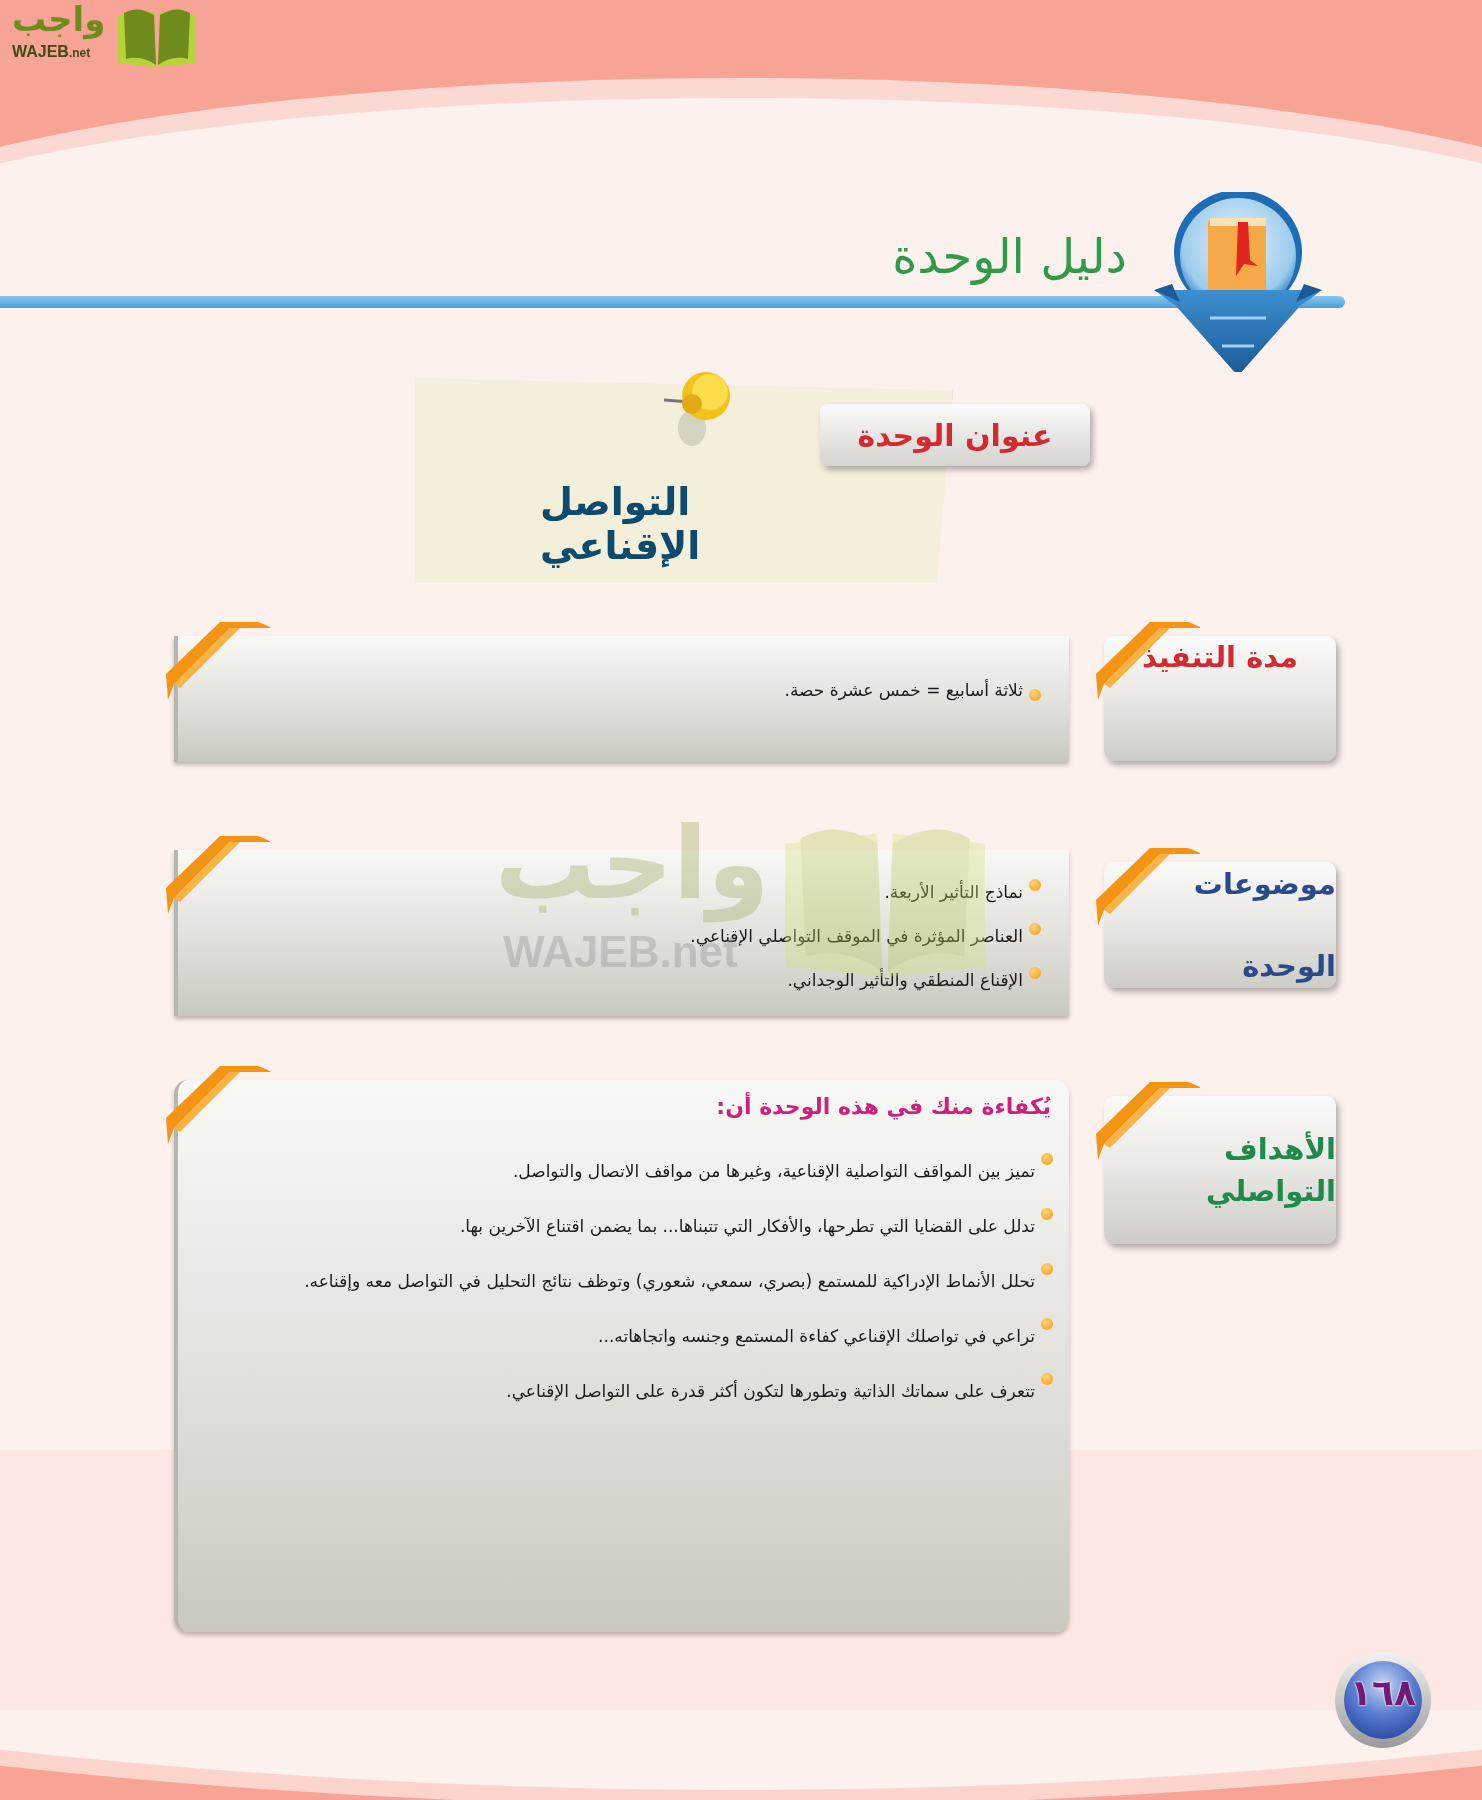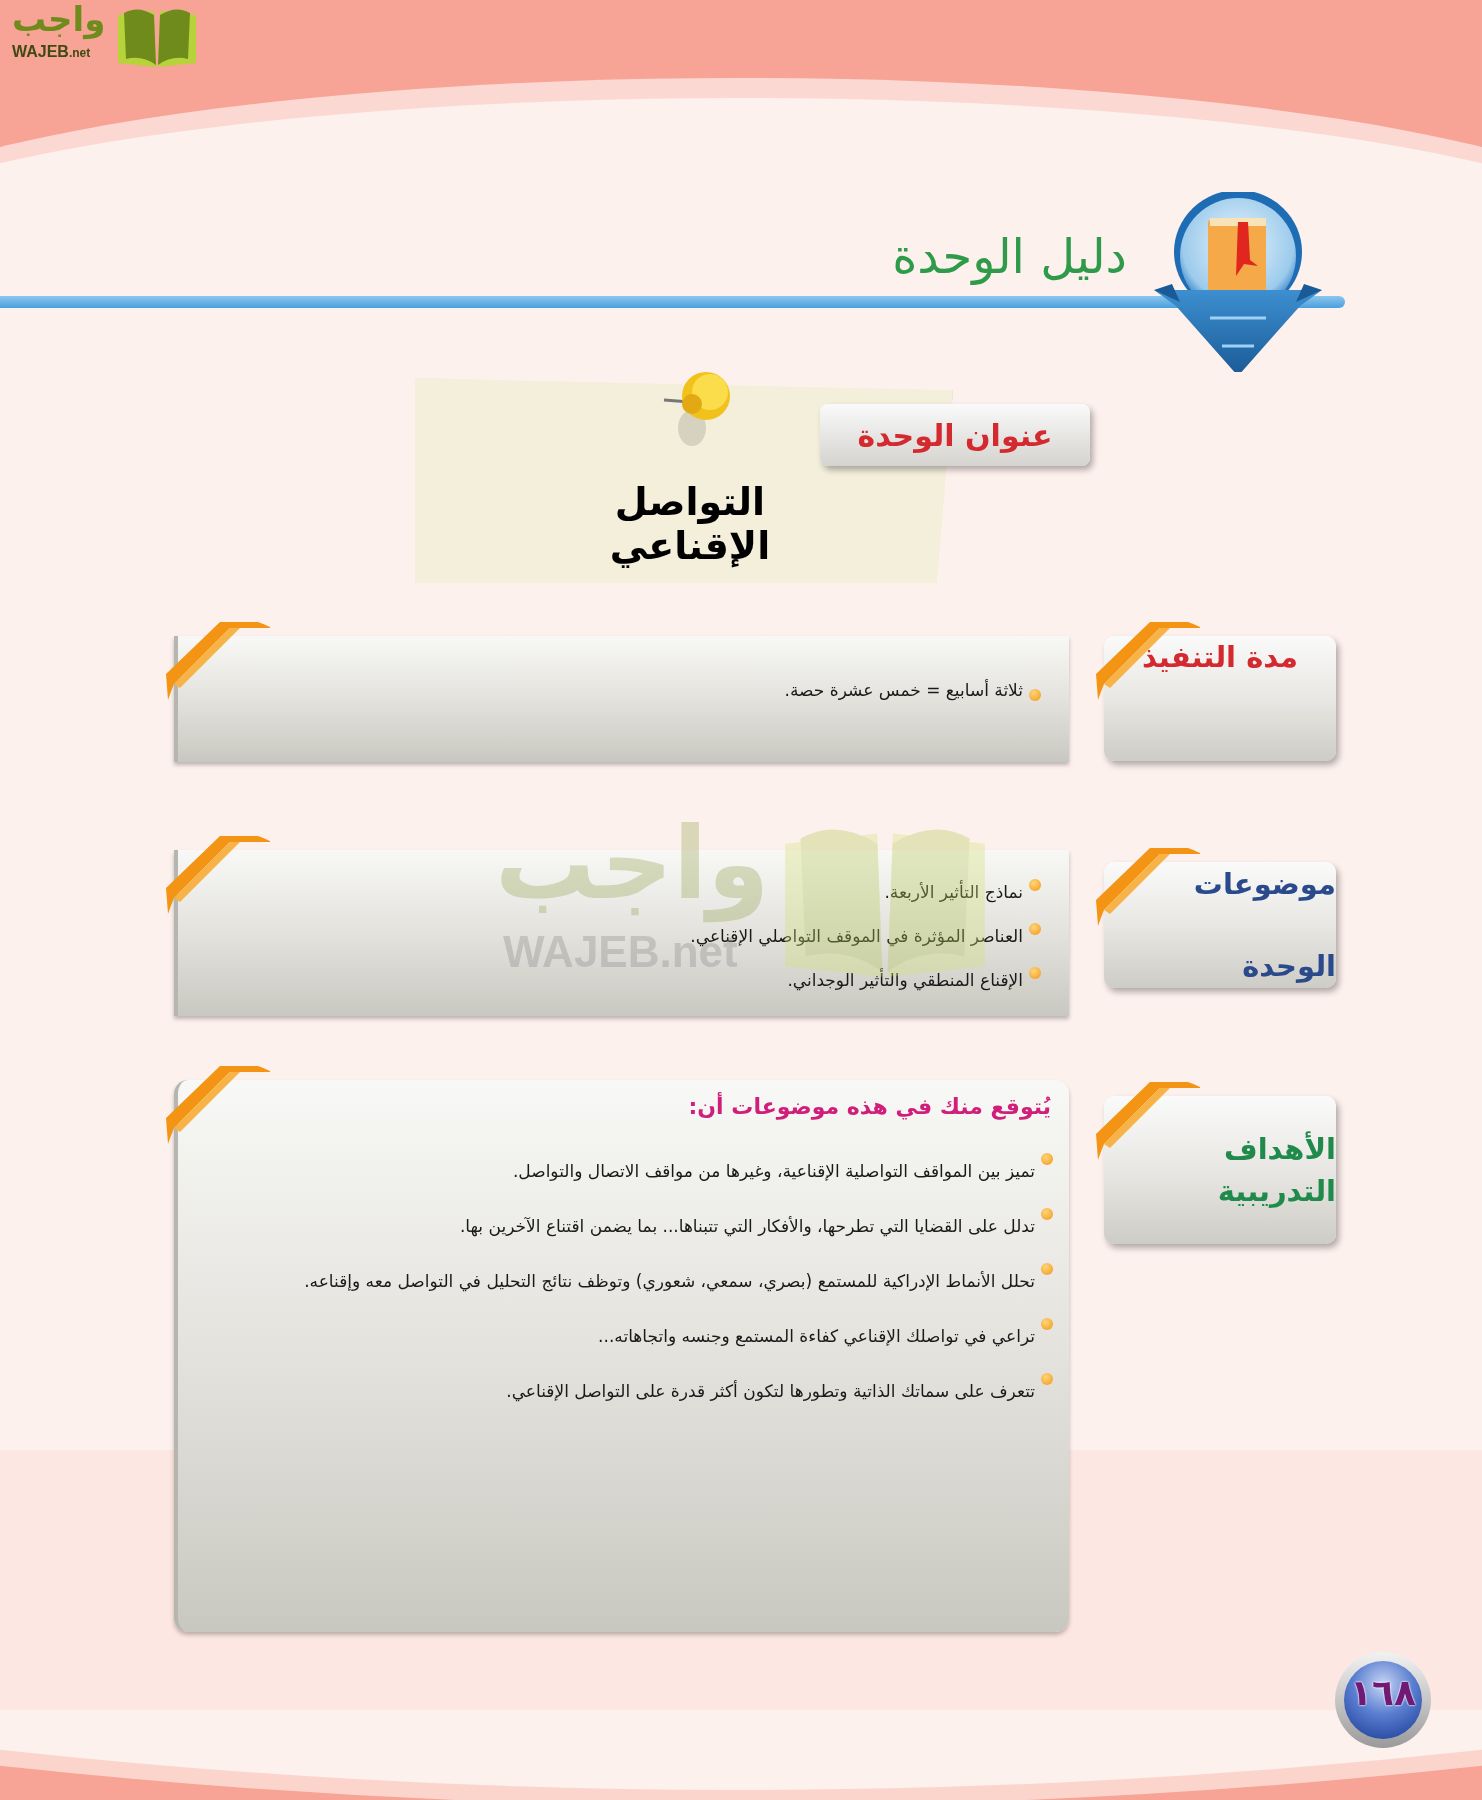--- a/index.html
+++ b/index.html
@@ -54,22 +54,22 @@
   }
   .note-pin { position: absolute; left: 662px; top: 368px; width: 80px; height: 80px; }
   .unit-title-badge {
     position: absolute; left: 820px; top: 404px; width: 270px; height: 62px;
     background: linear-gradient(#fafafa, #d4d3cf); border-radius: 8px;
     box-shadow: 3px 4px 6px rgba(0,0,0,0.3);
     display: flex; align-items: center; justify-content: center;
     font-size: 30px; font-weight: bold; color: #d42a2f;
   }
   .unit-title {
-    position: absolute; left: 540px; top: 480px; width: 300px; text-align: center;
-    font-size: 38px; font-weight: bold; color: #000000;
+    position: absolute; left: 540px; top: 480px; width: 300px; text-align: left;
+    font-size: 38px; font-weight: bold; color: #0c4a6e;
   }
 
   
   .label-card {
     position: absolute; width: 232px;
     background: linear-gradient(#fafafa 0%, #e8e7e3 50%, #cdccc6 100%);
     border-radius: 10px; box-shadow: 3px 4px 6px rgba(0,0,0,0.3);
     display: flex; align-items: flex-start; justify-content: center; text-align: center;
     font-weight: bold; font-size: 29px; line-height: 1.45;
   }
@@ -212,36 +212,36 @@
   <span class="wm-en">WAJEB.net</span>
   <svg class="wm-book" viewBox="0 0 82 60">
     <path d="M2 8 L38 4 L40 60 L2 56 Z" fill="#d3e27a"></path>
     <path d="M80 8 L44 4 L42 60 L80 56 Z" fill="#d3e27a"></path>
     <path d="M8 6 Q22 -2 38 8 L40 58 Q26 48 10 52 Z" fill="#b7c95a"></path>
     <path d="M74 6 Q60 -2 44 8 L42 58 Q56 48 72 52 Z" fill="#b7c95a"></path>
   </svg>
 </div>
 
 <div class="content-panel rounded" style="top:1080px; height:552px;">
-  <div class="goals-intro">يُتوقع منك في هذه موضوعات أن:</div>
+  <div class="goals-intro">يُكفاءة منك في هذه الوحدة أن:</div>
   <ul class="bullets" style="top:64px; left:18px; right:16px; line-height:55px;">
     <li>تميز بين المواقف التواصلية الإقناعية، وغيرها من مواقف الاتصال والتواصل.</li>
     <li>تدلل على القضايا التي تطرحها، والأفكار التي تتبناها... بما يضمن اقتناع الآخرين بها.</li>
     <li>تحلل الأنماط الإدراكية للمستمع (بصري، سمعي، شعوري) وتوظف نتائج التحليل في التواصل معه وإقناعه.</li>
     <li>تراعي في تواصلك الإقناعي كفاءة المستمع وجنسه واتجاهاته...</li>
     <li>تتعرف على سماتك الذاتية وتطورها لتكون أكثر قدرة على التواصل الإقناعي.</li>
   </ul>
 </div>
 <svg class="ribbon" viewBox="0 0 110 95" style="left:160px; top:1066px;">
   <path d="M14 62 L70 6 L112 6 Q104 2 98 0 L60 0 L6 52 L8 78 Q10 72 14 62 Z" fill="#f39414"></path>
   <path d="M14 62 L70 6 L80 6 L20 66 Z" fill="#f7b347"></path>
 </svg>
 <div class="label-card" style="left:1104px; top:1096px; height:148px; color:#1f8a4c; flex-direction:column;">
   <span>الأهداف</span>
-  <span>التدريبية</span>
+  <span>التواصلي</span>
 </div>
 <svg class="ribbon" viewBox="0 0 110 95" style="left:1090px; top:1082px;">
   <path d="M14 62 L70 6 L112 6 Q104 2 98 0 L60 0 L6 52 L8 78 Q10 72 14 62 Z" fill="#f39414"></path>
   <path d="M14 62 L70 6 L80 6 L20 66 Z" fill="#f7b347"></path>
 </svg>
 
 <svg class="page-badge" viewBox="0 0 100 100">
   <defs>
     <radialGradient id="gBadge" cx="50%" cy="30%" r="70%">
       <stop offset="0%" stop-color="#c8d6f4"></stop>

